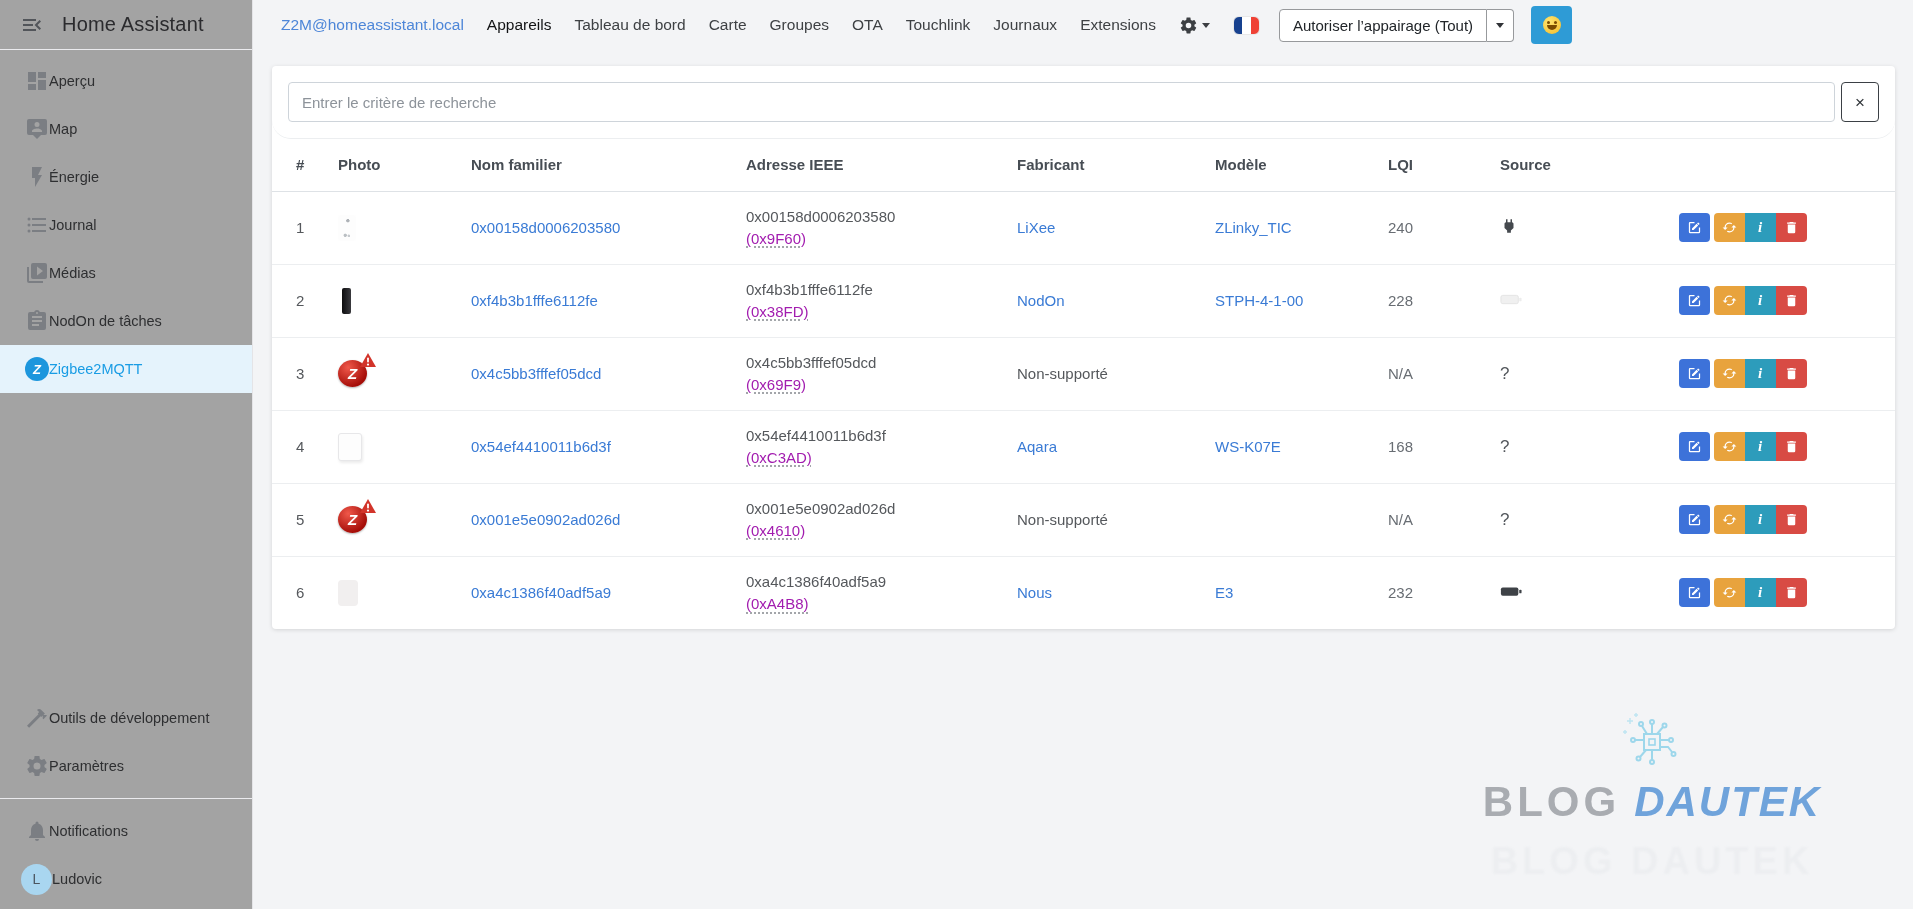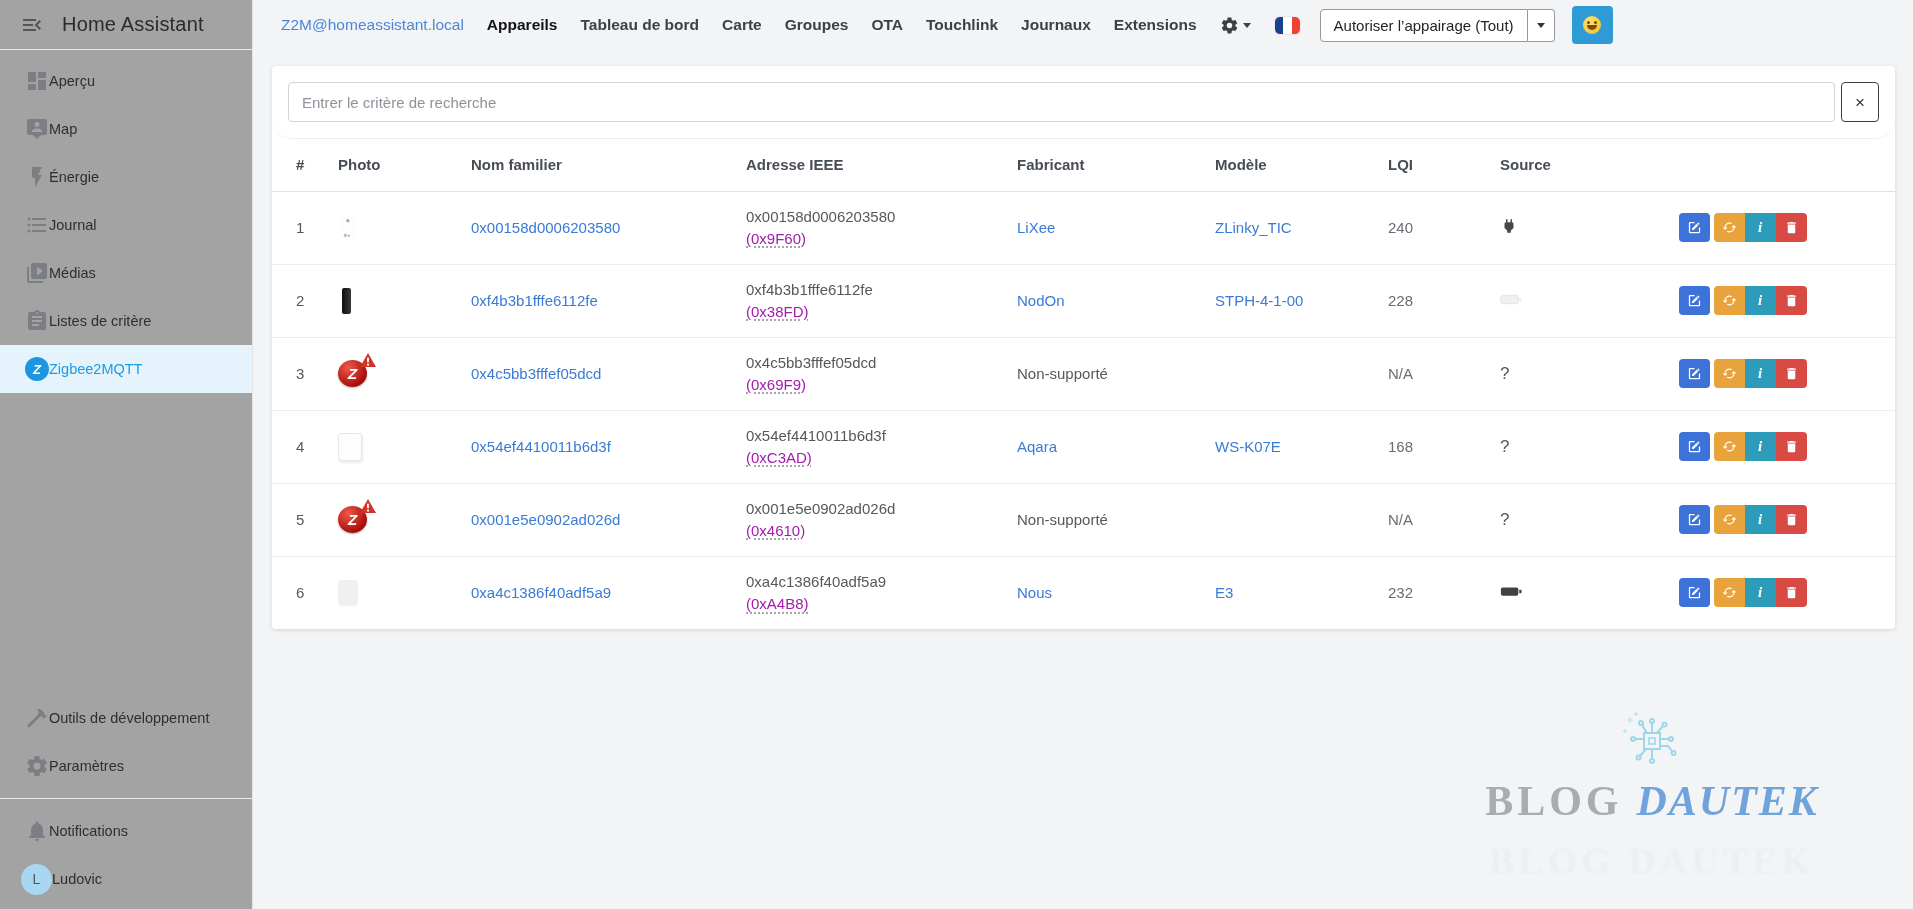--- a/index.html
+++ b/index.html
@@ -21,21 +21,21 @@
   .sb-spacer { flex:1; }
   .sb-divider { height:1px; background:#ebebee; margin:8px 0; }
   .avatar { width:31px; height:31px; border-radius:50%; background:#a9d6f0; color:#4c5560; display:flex; align-items:center; justify-content:center; font-size:14px; margin-left:-4px; }
   .sb-bottom { padding-bottom:6px; }
 
   
   .main { flex:1; position:relative; height:100%; }
 
   .topnav { height:50px; display:flex; align-items:center; gap:23px; padding:0 18px 0 28px; font-size:15.5px; }
   .brand { color:#4d86d8; text-decoration:none; cursor:pointer; }
-  .nav-tab { color:#3e4144; cursor:pointer;font-weight:bold; }
+  .nav-tab { color:#3e4144; cursor:pointer; }
   .nav-tab.active { color:#121315; }
   .gear-dd { display:flex; align-items:center; gap:4px; cursor:pointer; }
   .gear-dd svg { width:19px; height:19px; fill:#3c3f43; }
   .caret { width:0; height:0; border-left:4px solid transparent; border-right:4px solid transparent; border-top:5px solid #3c3f43; }
   .flag { width:27px; height:19px; border-radius:6px; background:linear-gradient(90deg,#17418f 0 33.4%, #ffffff 33.4% 66.7%, #ef4135 66.7% 100%); border:1px solid #e8e8e8; cursor:pointer; }
   .permit-group { display:flex; margin-left:-4px; }
   .permit-main { border:1px solid #97999c; background:#fff; color:#212529; font-size:15px; padding:7px 13px; border-radius:4px 0 0 4px; cursor:pointer; font-family:inherit; }
   .permit-caret { border:1px solid #97999c; border-left:none; background:#fff; width:27px; border-radius:0 4px 4px 0; display:flex; align-items:center; justify-content:center; cursor:pointer; }
   .permit-caret .caret { border-top-color:#303337; }
   .emoji-btn { width:41px; height:38px; margin-left:-6px; background:#2e9bd6; border:none; border-radius:4px; display:flex; align-items:center; justify-content:center; cursor:pointer; }
@@ -85,21 +85,21 @@
   
   .actions { display:flex; justify-content:center; align-items:center; }
   .abtn { width:31px; height:29px; border:none; display:flex; align-items:center; justify-content:center; cursor:pointer; color:#fff; }
   .abtn svg { width:15px; height:15px; fill:#fff; }
   .abtn.edit { background:#3d72d9; border-radius:4px; margin-right:4px; }
   .abtn.retry { background:#e8a33d; border-radius:4px 0 0 4px; }
   .abtn.info { background:#2d9cbb; font-family:"Liberation Serif",serif; font-style:italic; font-weight:bold; font-size:15px; }
   .abtn.del { background:#d84b44; border-radius:0 4px 4px 0; }
 
   
-  .watermark { position:absolute; right:56px; bottom:26px; width:410px; text-align:center; pointer-events:none;font-family:Liberation Serif, serif; }
+  .watermark { position:absolute; right:56px; bottom:26px; width:410px; text-align:center; pointer-events:none; }
   .wm-chip { width:64px; height:64px; margin:0 auto 4px auto; display:block; opacity:.85; }
   .wm-line { white-space:nowrap; }
   .wm-blog { font-size:42px; font-weight:bold; letter-spacing:4px; color:#a9acb1; }
   .wm-dautek { font-size:42px; font-weight:bold; font-style:italic; letter-spacing:2px; color:#6fa3db; margin-left:14px; }
   .wm-ghost { margin-top:14px; font-size:38px; font-weight:bold; letter-spacing:4px; color:#9aa4ae; opacity:.07; filter:blur(1px); }
 </style>
 </head>
 <body>
 
 <div class="app">
@@ -154,21 +154,21 @@
             </svg>
           </span>
         <span>Médias</span>
       </div>
       <div class="sb-item">
         <span class="icon24">
             <svg viewBox="0 0 24 24">
               <path fill-rule="evenodd" d="M17,9H7V7H17M17,13H7V11H17M14,17H7V15H14M12,3A1,1 0 0,1 13,4A1,1 0 0,1 12,5A1,1 0 0,1 11,4A1,1 0 0,1 12,3M19,3H14.82C14.4,1.84 13.3,1 12,1C10.7,1 9.6,1.84 9.18,3H5A2,2 0 0,0 3,5V19A2,2 0 0,0 5,21H19A2,2 0 0,0 21,19V5A2,2 0 0,0 19,3Z"></path>
             </svg>
           </span>
-        <span>Listes de critère</span>
+        <span>NodOn de tâches</span>
       </div>
       <div class="sb-item active">
         <span class="z2m-badge">Z</span>
         <span>Zigbee2MQTT</span>
       </div>
     </nav>
 
     <div class="sb-spacer"></div>
 
     <div class="sb-bottom">

